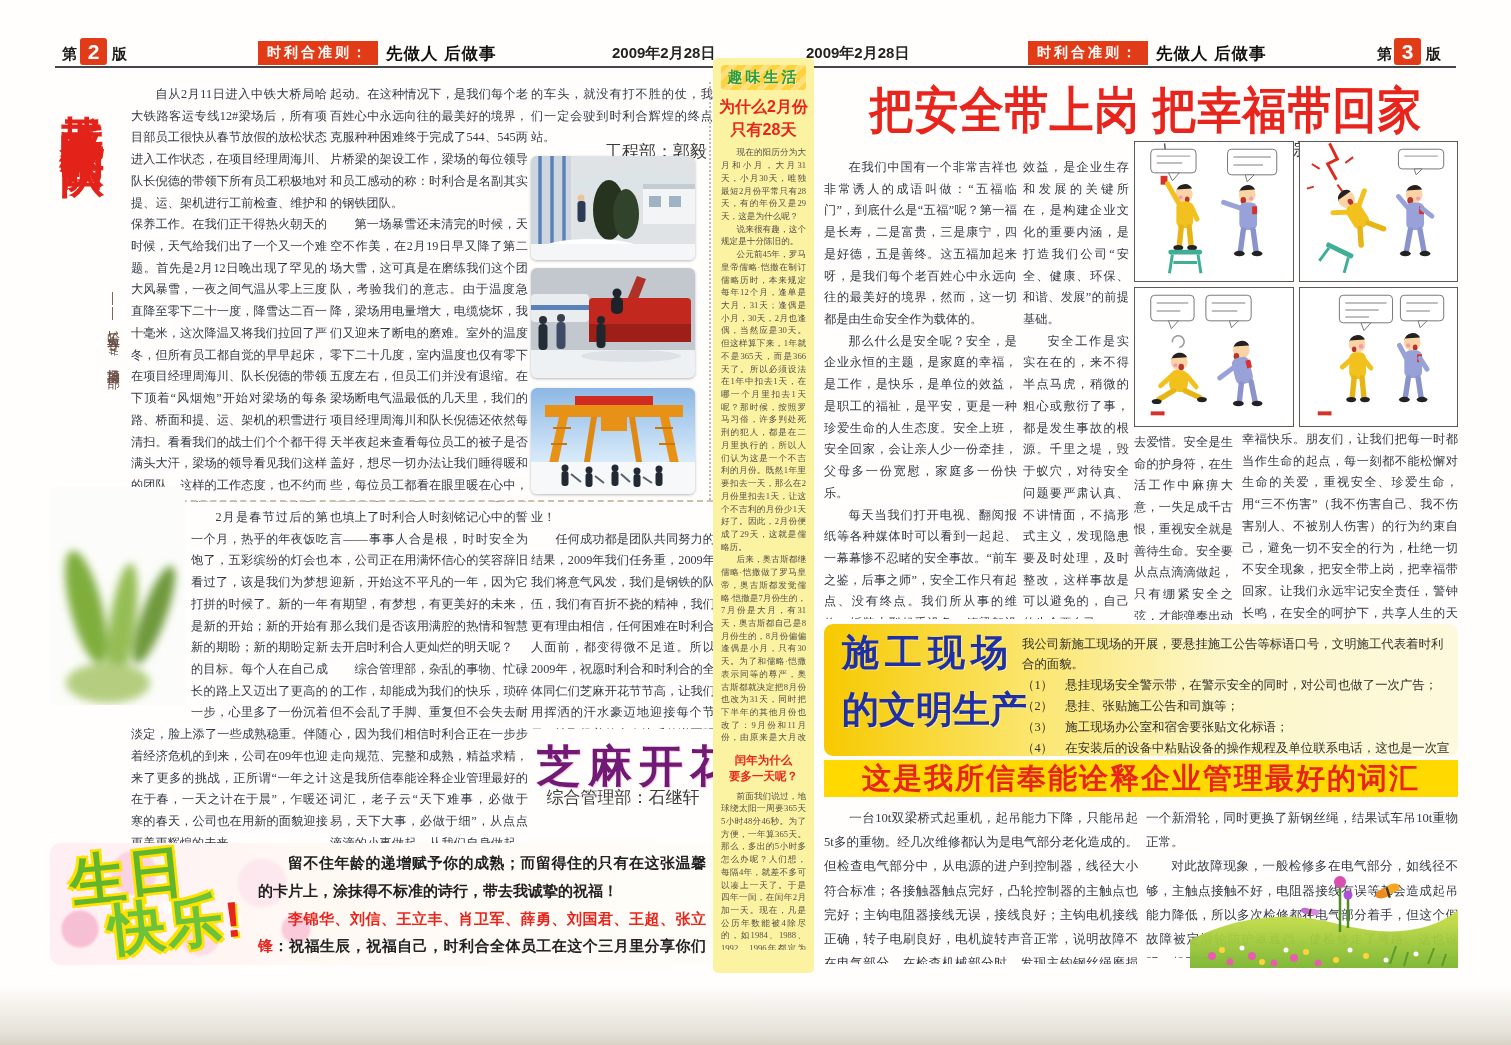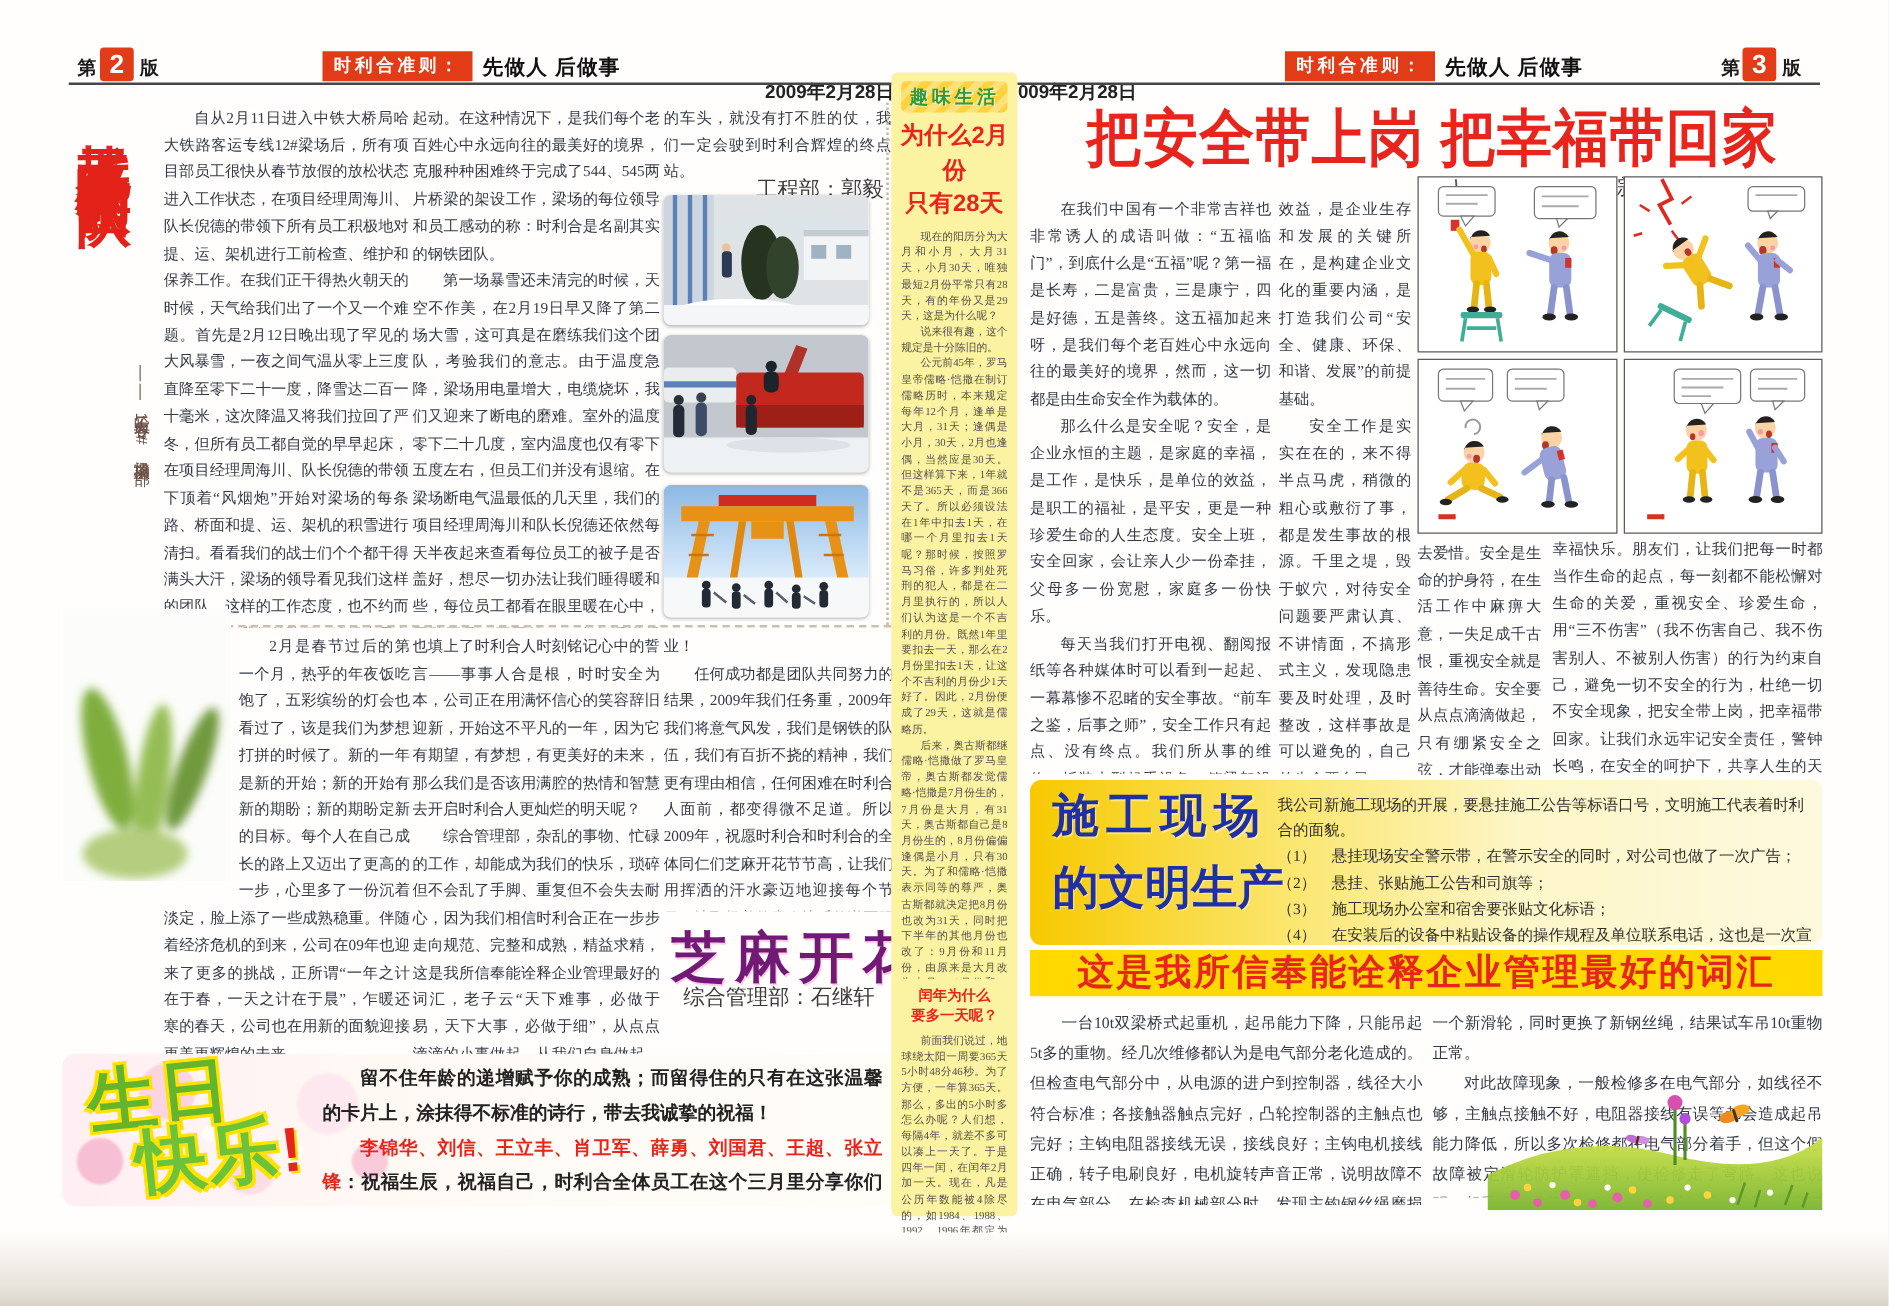--- a/index.html
+++ b/index.html
@@ -12,37 +12,37 @@
   .bt p{margin:0;text-indent:2em;}
   .bt p.cont{text-indent:0;}
   .sm{font-size:8.6px;line-height:1.48;color:#55504a;}
   
   .hx{position:absolute;font-size:15px;font-weight:bold;color:#1c1c1c;}
   .pagenum{position:absolute;width:27px;height:27px;background:#e13c17;color:#fff;font-weight:bold;
            font-size:21px;text-align:center;line-height:27px;border-radius:3px;}
   .badge{position:absolute;background:#e13c17;color:#fff;font-weight:bold;font-size:14px;
          padding:3px 9px;letter-spacing:3px;}
   .motto{position:absolute;font-weight:bold;font-size:16.5px;color:#111;letter-spacing:1px;}
-  .hdate{position:absolute;font-weight:bold;font-size:15px;color:#222;margin-top:20px;}
+  .hdate{position:absolute;font-weight:bold;font-size:15px;color:#222;}
   .rule{position:absolute;height:2px;background:#44464a;}
   
   .vtitle{position:absolute;writing-mode:vertical-rl;font-weight:bold;color:#e3231a;
           font-size:44px;letter-spacing:5px;line-height:1.1;}
   .vsub{position:absolute;writing-mode:vertical-rl;font-size:13px;color:#6b5146;letter-spacing:2px;}
   .bigred{position:absolute;font-weight:bold;color:#e8251c;text-align:center;
           font-size:44px;letter-spacing:1px;white-space:nowrap;transform:scaleY(1.12);transform-origin:top;}
   .byline{position:absolute;font-family:"Liberation Serif",serif;font-size:17px;color:#3b3b3b;text-align:right;}
   .photo{position:absolute;border-radius:6px;overflow:hidden;box-shadow:0 1px 3px rgba(0,0,0,.28);}
   .photo svg{display:block;}
   
   .ycol{position:absolute;background:#fbf2a2;border-radius:5px;}
   .chip{margin:7px 8px 5px;background:repeating-linear-gradient(135deg,#ffd23e 0 6px,#ffe07a 6px 12px);
         color:#2b9d3e;font-weight:bold;font-size:15px;text-align:center;letter-spacing:3px;
         border-radius:4px;padding:3px 0;text-shadow:1px 1px 0 #fff8;}
-  .ytitle{color:#e8251c;font-weight:bold;font-size:19px;text-align:center;line-height:1.45;}
+  .ytitle{color:#e8251c;font-weight:bold;font-size:16px;text-align:center;line-height:1.45;}
   .ysub{color:#e8251c;font-weight:bold;font-size:11.5px;text-align:center;line-height:1.4;margin-top:6px;}
   .ybody{margin:5px 8px 0;text-align:justify;font-family:"Liberation Serif",serif;overflow:hidden;}
   .ybody p{margin:0;text-indent:1.8em;}
   
   .comic{position:absolute;display:grid;grid-template-columns:1fr 1fr;gap:5px;}
   .panel{background:#fff;border:1.4px solid #5a5a5a;}
   .panel svg{display:block;width:100%;height:100%;}
   
   .civil{position:absolute;background:linear-gradient(90deg,#f7c900 0%,#fbe773 34%,#fdf6c8 62%,#fdf9dd 100%);
          border-radius:9px;}

